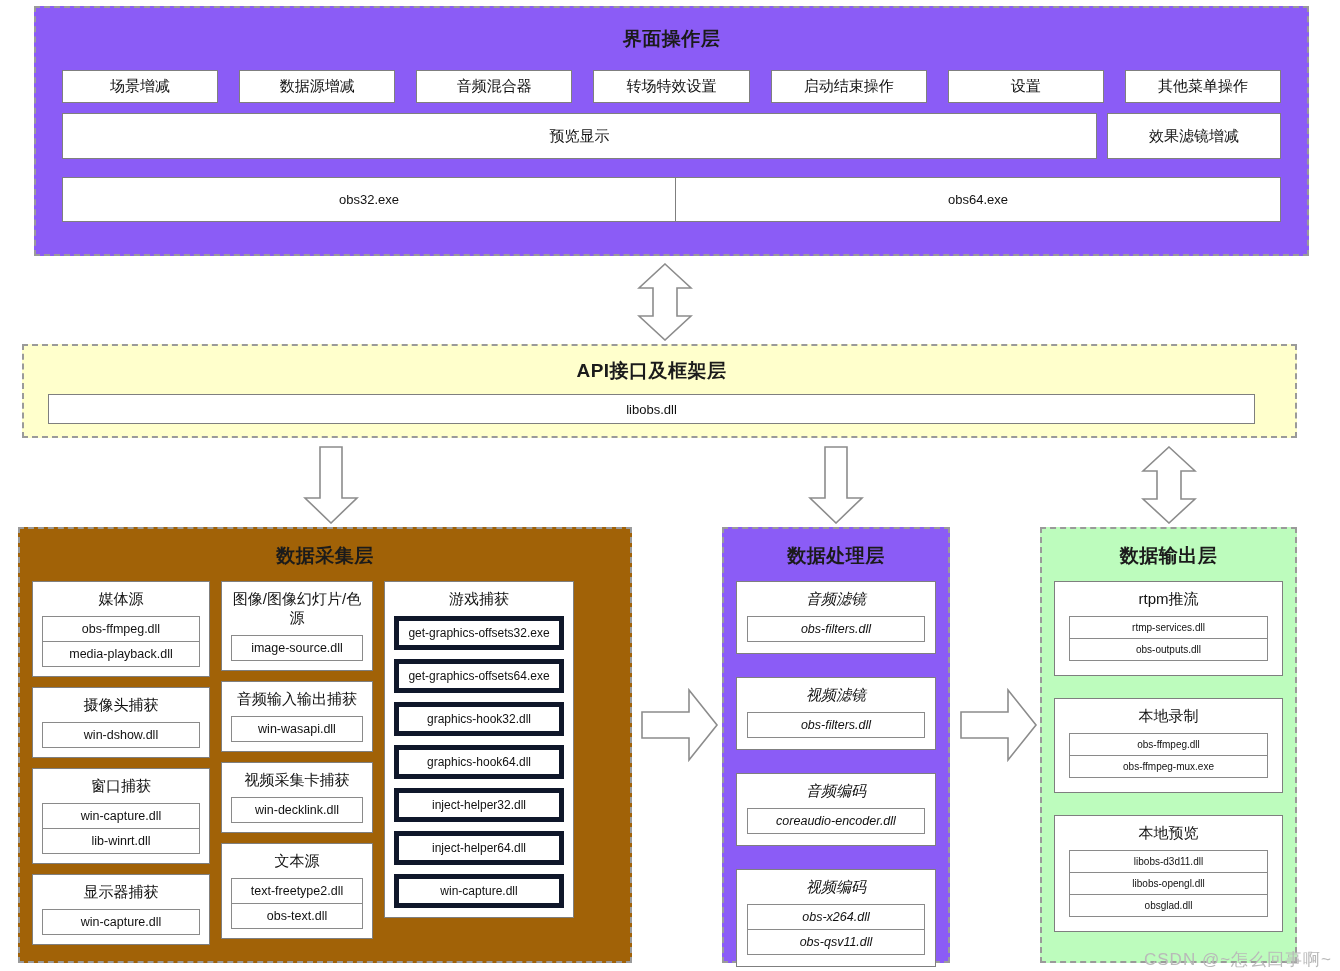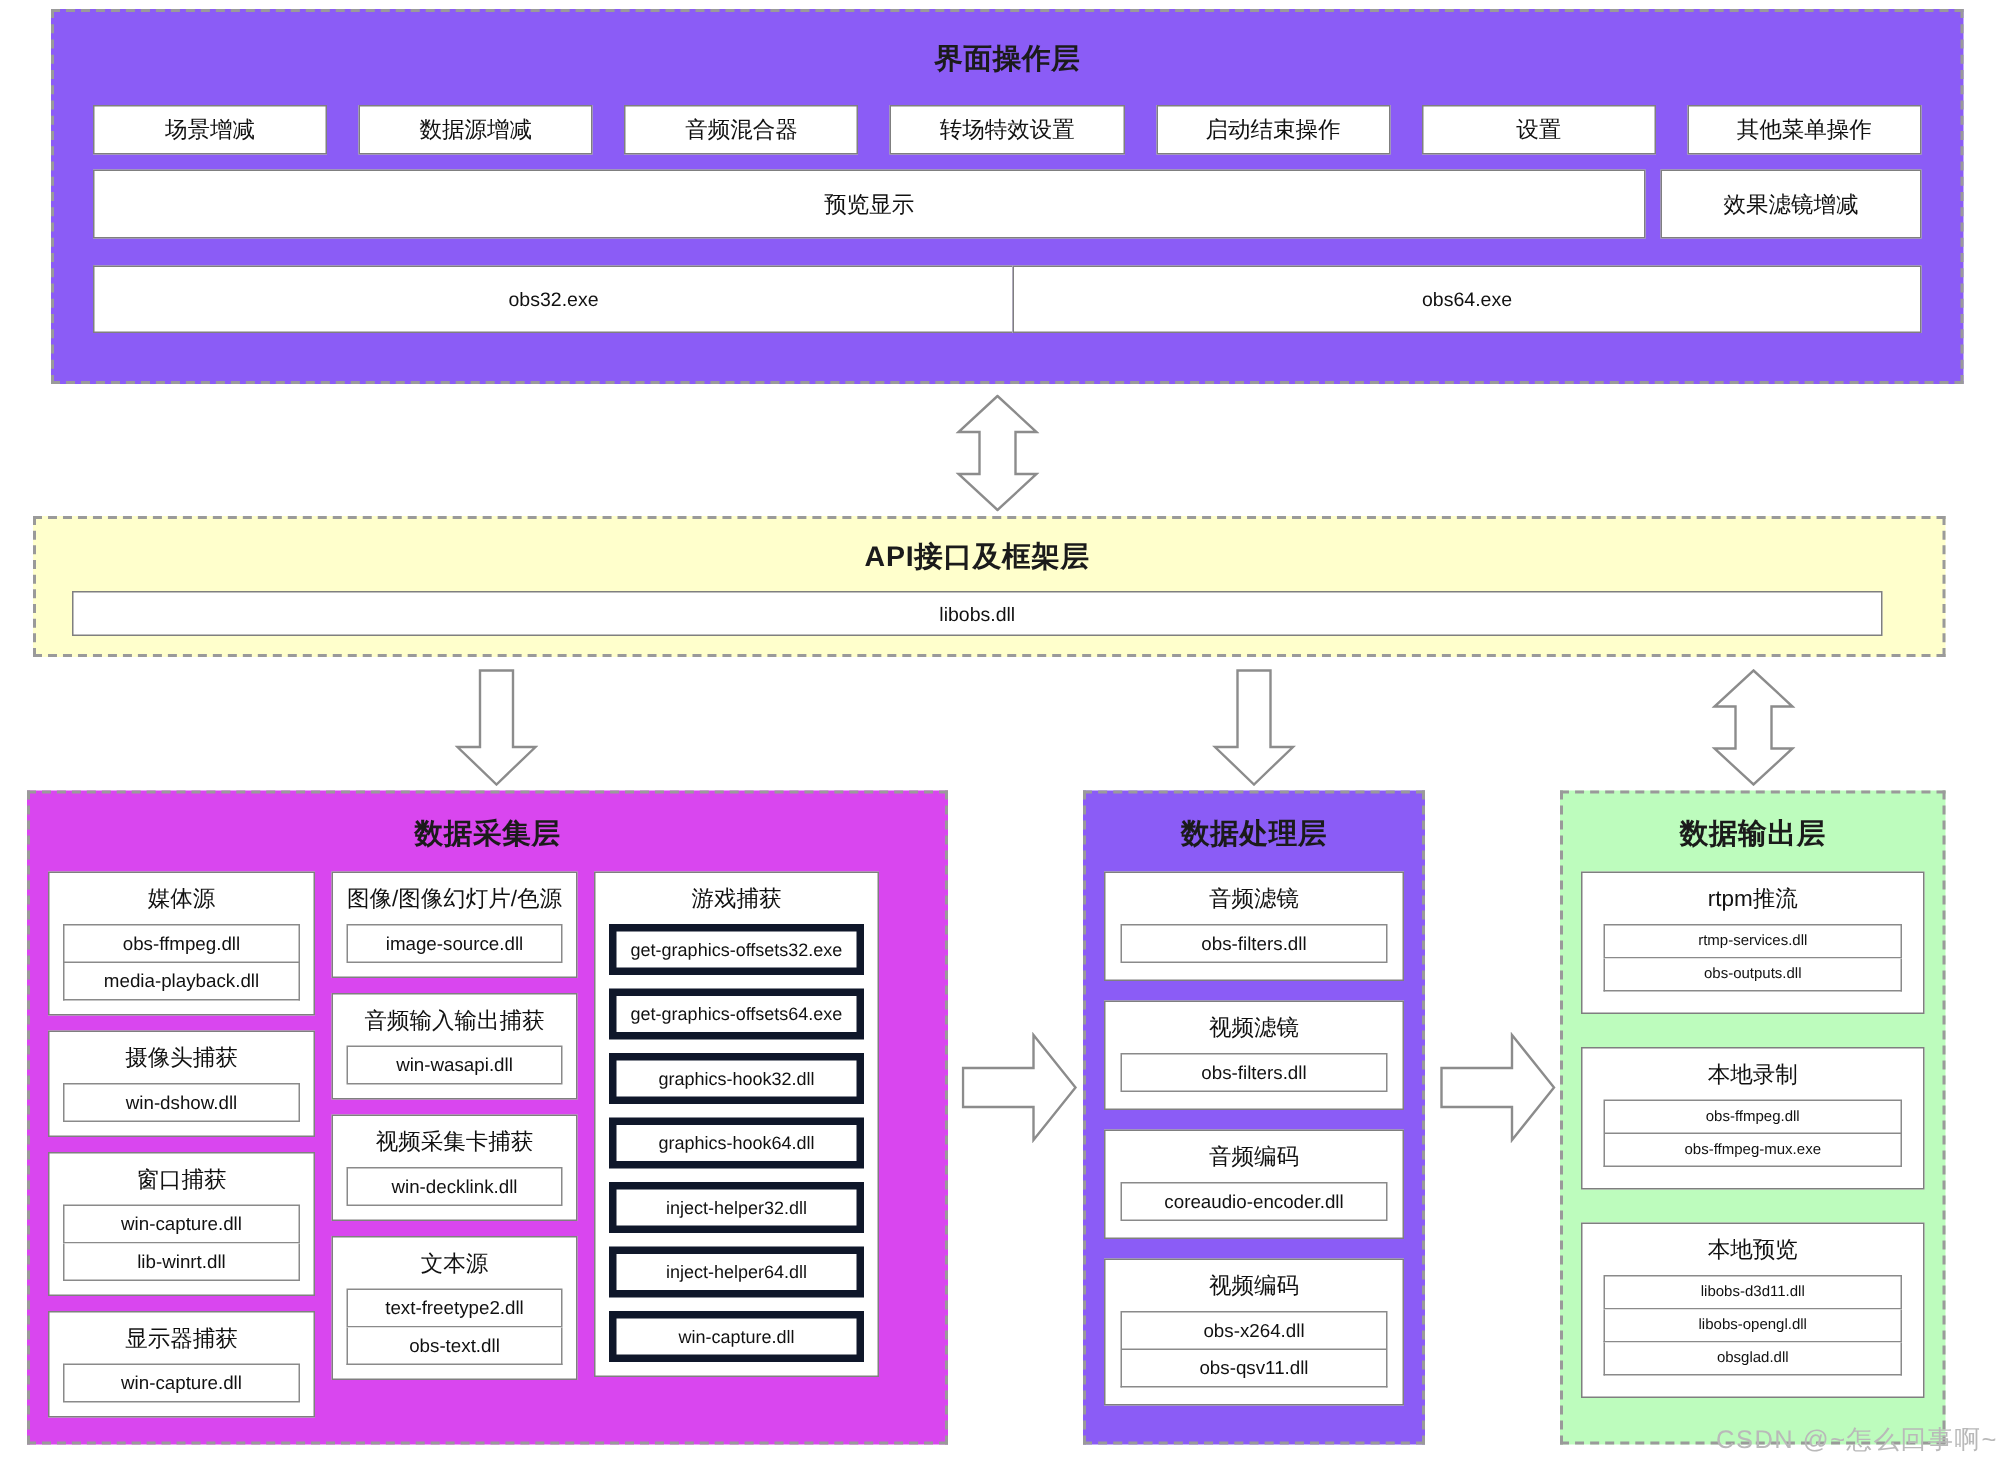--- a/index.html
+++ b/index.html
@@ -61,21 +61,21 @@
   #api-layer {
     left: 22px; top: 344px; width: 1275px; height: 94px;
     background: #ffffcc;
     padding: 8px 40px 12px 24px;
   }
   #api-layer .layer-title { margin: 4px 0 10px 0; }
   #api-layer .box { height: 34px; font-size: 13px; }
 
   
   .bottom-layer { top: 527px; height: 436px; padding: 10px 12px 14px 12px; }
-  #collect-layer { left: 18px; width: 614px; background: #d946ef; }
+  #collect-layer { left: 18px; width: 614px; background: #a16207; }
   #process-layer { left: 722px; width: 228px; background: #8b5cf6; }
   #output-layer  { left: 1040px; width: 257px; background: #bdfcbd; }
   .bottom-layer .layer-title { margin: 4px 0 12px 0; font-size: 19px; }
 
   .cols { display: flex; gap: 11px; flex: 1 1 auto; align-items: flex-start; }
   .col  { display: flex; flex-direction: column; gap: 10px; }
 
   
   .group {
     background: #ffffff;
@@ -100,29 +100,29 @@
     color: #111;
     white-space: nowrap;
   }
   .item + .item { border-top: none; }
   
   .spaced .item { margin-bottom: 9px; border: 5px solid #0f172a; }
   .spaced .item:last-child { margin-bottom: 0; }
 
   
   #col-a { width: 178px; }
-  #col-b { width: 164px; }
+  #col-b { width: 152px; }
   #col-c { width: 190px; }
   #col-c .item { font-size: 12px; }
 
   
   #process-layer .col, #output-layer .col { width: 100%; }
   #process-layer .group-items .item { font-size: 12.5px; }
   #output-layer  .group-items .item { font-size: 10px; }
-  #process-layer .col { gap: 13px; }
+  #process-layer .col { gap: 23px; font-style: italic; }
   #output-layer .col  { gap: 22px; }
   #process-layer .group { padding: 7px 10px 11px 10px; }
   #output-layer .group  { padding: 7px 14px 14px 14px; }
 
   
   .arrow { position: absolute; }
   .arrow svg { display: block; }
 
   
   #watermark {

